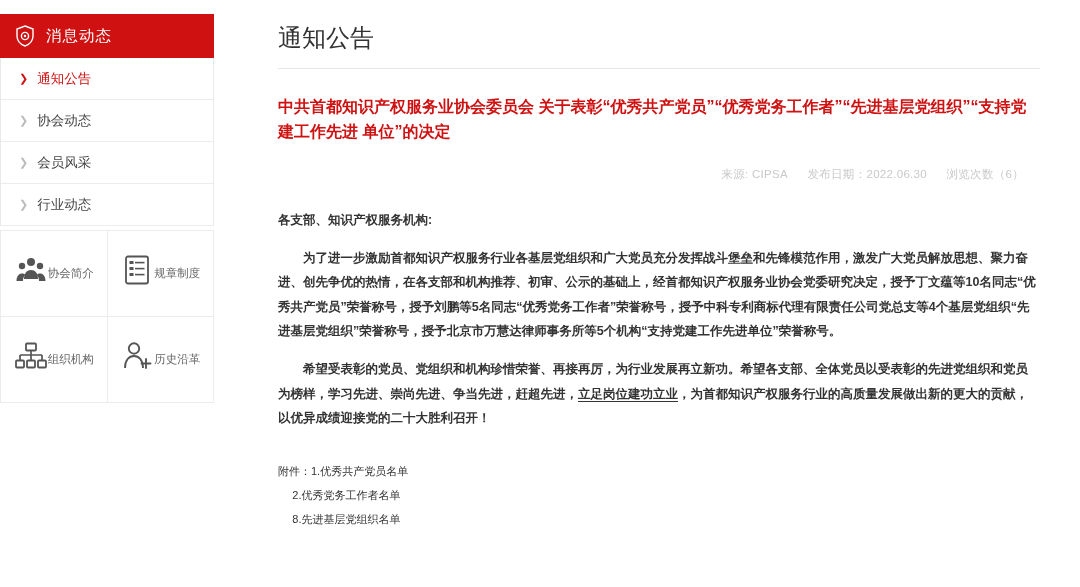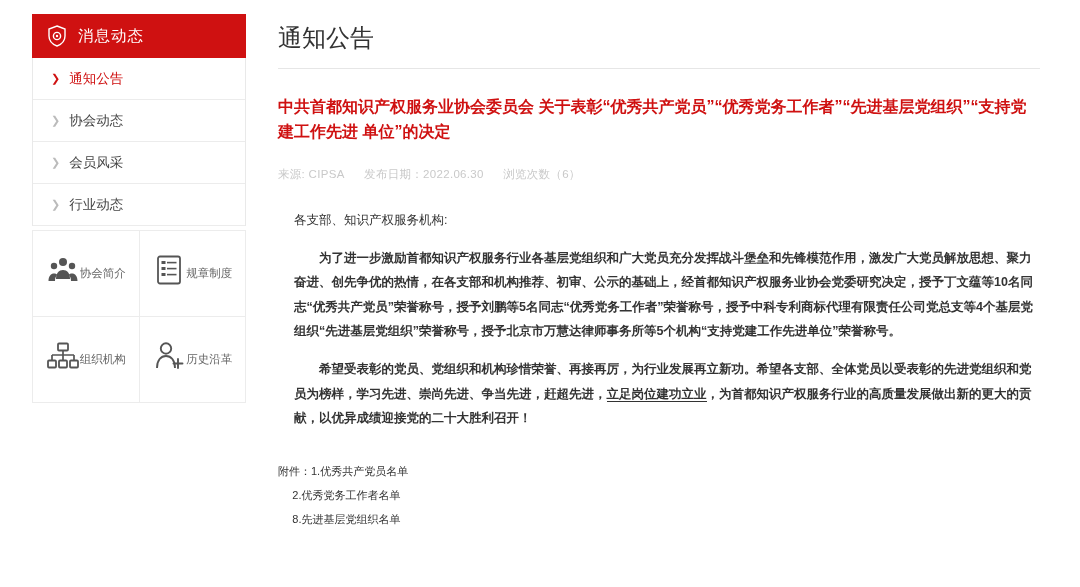--- a/index.html
+++ b/index.html
@@ -15,21 +15,20 @@
     position: relative;
     width: 1080px; height: 587px;
     display: flex;
     background: #fff;
   }
 
   
   .sidebar {
     width: 246px;
     flex: 0 0 246px;
-    padding-left: 32px;
     padding-top: 14px;
   }
   .sidebar-inner {
     width: 214px;
   }
   .sidebar-header {
     background: #cf1111;
     height: 44px;
     display: flex;
     align-items: center;
@@ -122,29 +121,30 @@
     font-size: 16px;
     font-weight: bold;
     line-height: 1.55;
     margin: 26px 0 0 0;
   }
   .meta {
     margin-top: 22px;
     font-size: 11.5px;
     color: #c9c9c9;
     letter-spacing: 0.3px;
+    text-align: right;
   }
   .meta span { margin-right: 16px; }
   .body-block {
     margin-top: 26px;
     font-size: 12.5px;
     color: #333;
     line-height: 1.95;
   }
-  .body-block p { margin: 0 0 14px 16px; }
+  .body-block p { margin: 0 0 14px 0; font-weight: bold; }
   .p-indent { text-indent: 2em; }
   .p-bold { font-weight: bold; }
   .u { border-bottom: 1px solid #333; }
   .attach {
     margin-top: 28px;
     font-size: 11px;
     line-height: 2.2;
   }
   .attach .l2 { padding-left: 1.3em; }
 </style>

